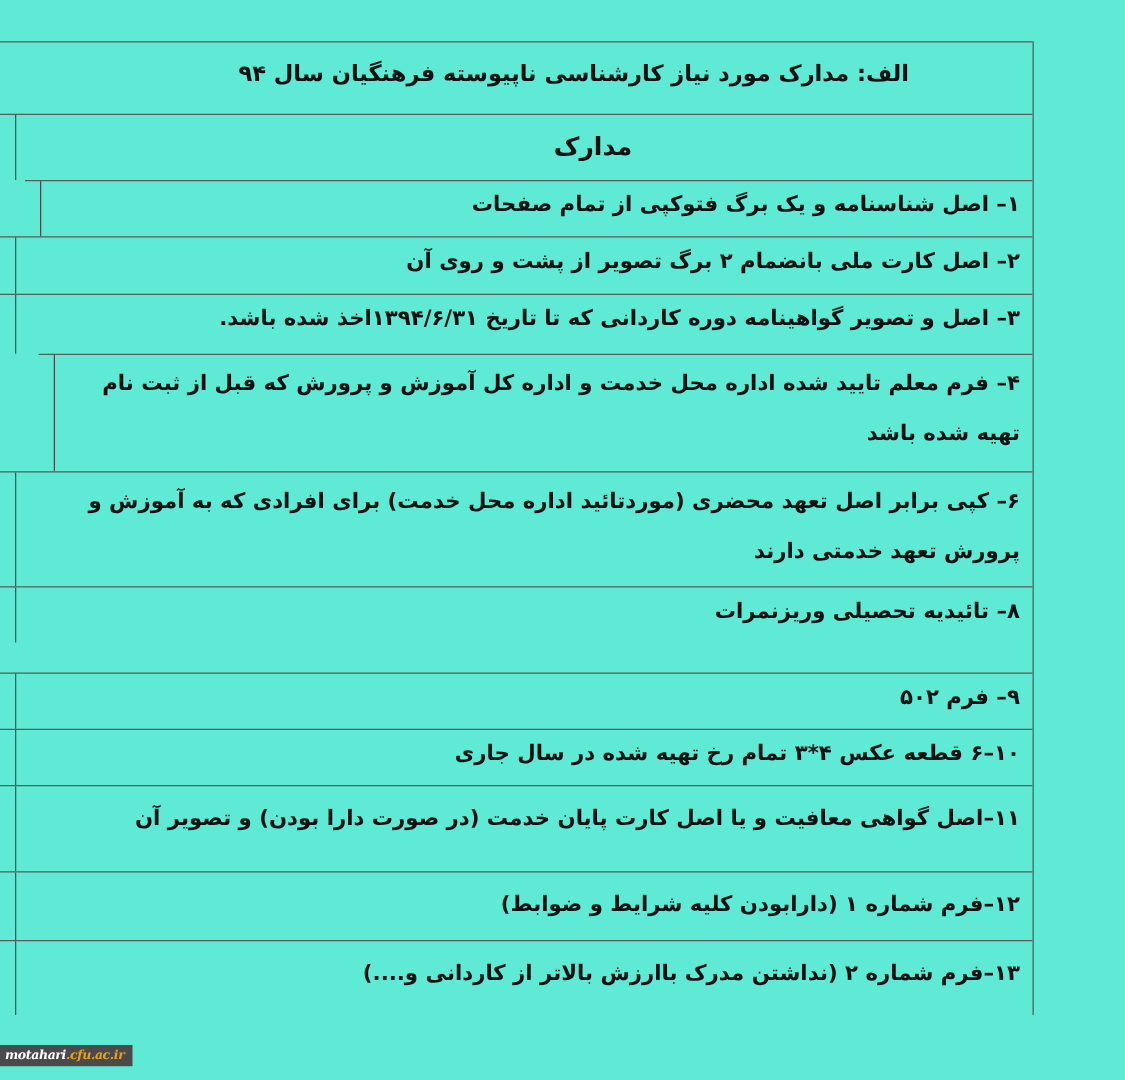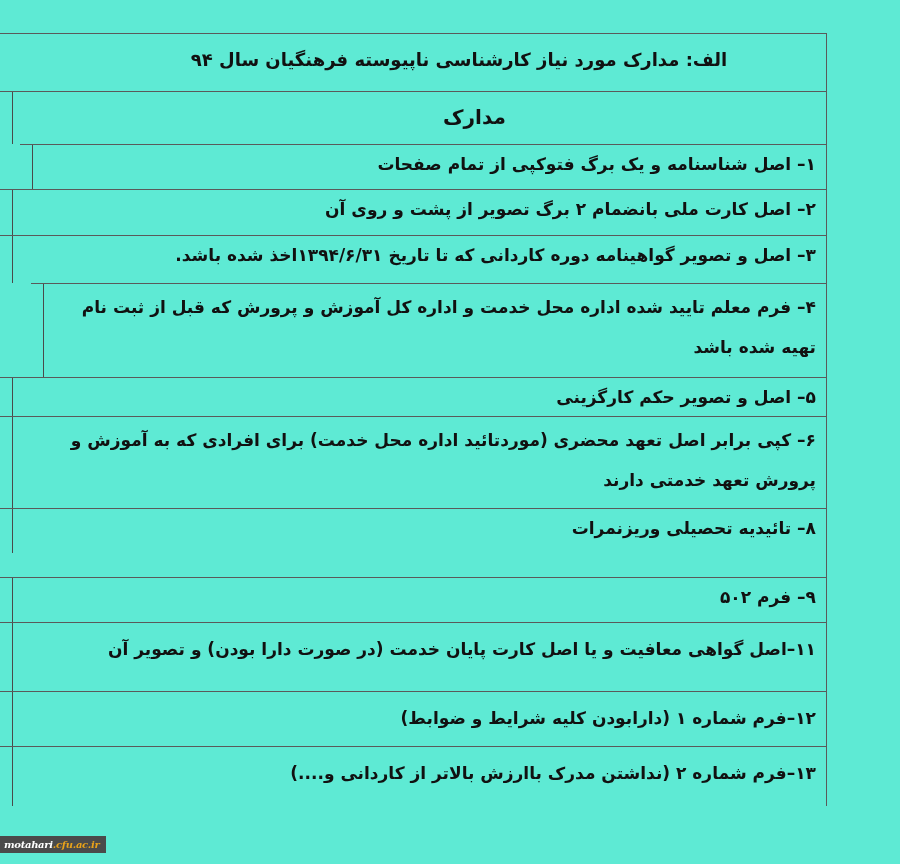--- a/index.html
+++ b/index.html
@@ -119,37 +119,37 @@
     </div>
 
     <div class="row" style="height:48px;">
       <div class="cell">۳– اصل و تصویر گواهینامه دوره کاردانی  که تا تاریخ ۱۳۹۴/۶/۳۱اخذ شده باشد.</div>
     </div>
 
     <div class="row two-line" style="height:94px;margin-left:31px;">
       <div class="cell">۴– فرم معلم تایید شده اداره محل خدمت و اداره کل آموزش و پرورش  که قبل از ثبت نام تهیه شده باشد</div>
     </div>
 
-    <div class="row" style="height:39px;">
-      <div class="cell">۵– اصل و تصویر حکم کارگزینی</div>
-    </div>
 
     <div class="row two-line" style="height:92px;">
       <div class="cell">۶–  کپی برابر اصل تعهد محضری (موردتائید اداره محل  خدمت) برای افرادی که  به آموزش و پرورش تعهد خدمتی دارند</div>
     </div>
 
 
     <div class="row" style="height:45px;">
       <div class="cell">۸– تائیدیه  تحصیلی  وریزنمرات</div>
     </div>
 
     <div class="row" style="height:45px;margin-top:24px;">
       <div class="cell">۹– فرم ۵۰۲</div>
     </div>
 
+    <div class="row" style="height:45px;">
+      <div class="cell">۱۰–۶ قطعه عکس ۴*۳ تمام رخ تهیه شده در سال جاری</div>
+    </div>
 
     <div class="row tall" style="height:69px;">
       <div class="cell">۱۱–اصل گواهی معافیت و یا اصل کارت پایان خدمت (در صورت دارا بودن) و تصویر آن</div>
     </div>
 
     <div class="row tall" style="height:55px;">
       <div class="cell">۱۲–فرم شماره ۱ (دارابودن کلیه شرایط و ضوابط)</div>
     </div>
 
     <div class="row tall last" style="height:60px;">

